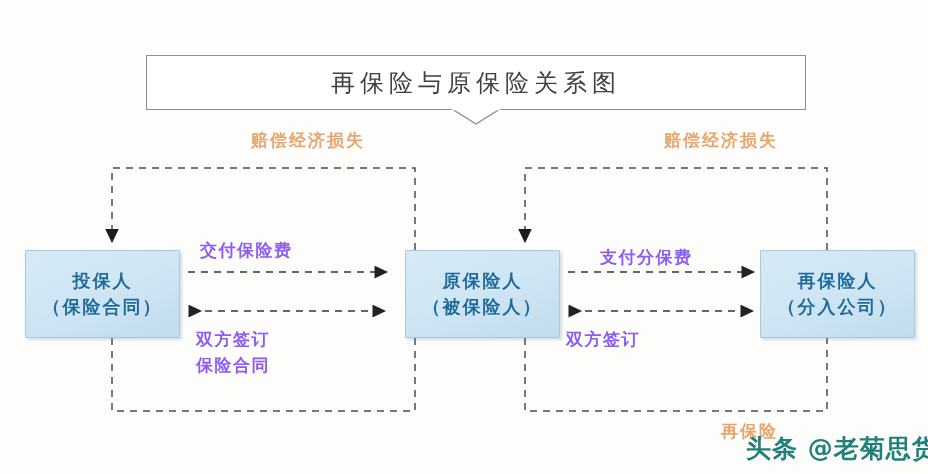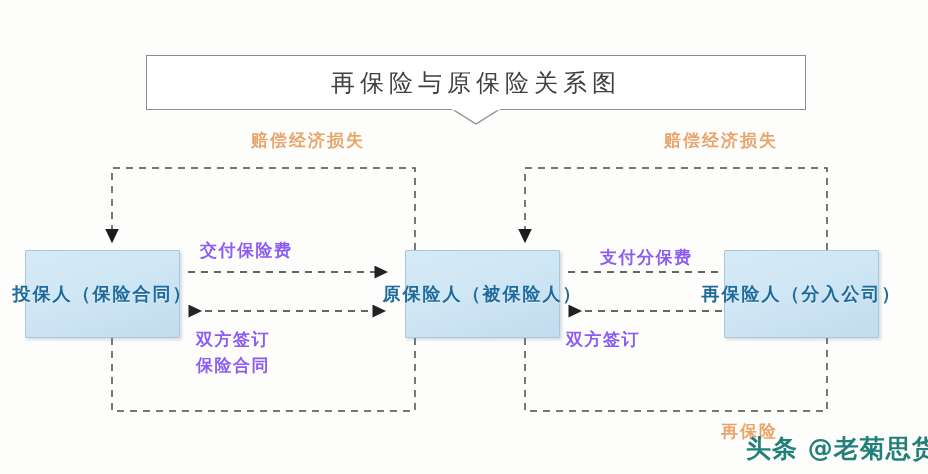--- a/index.html
+++ b/index.html
@@ -48,37 +48,37 @@
   }
 
   
   .entity-box {
     position: absolute;
     box-sizing: border-box;
     border: 1px solid #a9c7dd;
     background: linear-gradient(160deg, #d6eaf6 0%, #cfe6f4 45%, #c2dcee 100%);
     box-shadow: 2px 2px 3px rgba(120,140,155,0.28);
     display: flex;
-    flex-direction: row;
+    flex-direction: column;
     align-items: center;
     justify-content: center;
     border-radius: 1px;
   }
   .entity-line {
     color: #1d6a9c;
     font-weight: bold;
     font-size: 18px;
     letter-spacing: 2px;
     line-height: 1.45;
     white-space: nowrap;
     text-shadow: 0 1px 0 rgba(255,255,255,0.55);
   }
   #box-policyholder { left: 25px;  top: 250px; width: 155px; height: 88px; }
   #box-insurer      { left: 393px; top: 250px; width: 155px; height: 88px; margin-left: 12px; }
-  #box-reinsurer    { left: 724px; top: 250px; width: 155px; height: 88px; }
+  #box-reinsurer    { left: 760px; top: 250px; width: 155px; height: 88px; }
 
   
   .flow-label {
     position: absolute;
     color: #8b5cf6;
     font-weight: bold;
     font-size: 17px;
     letter-spacing: 1.5px;
     line-height: 1.5;
     text-align: left;

